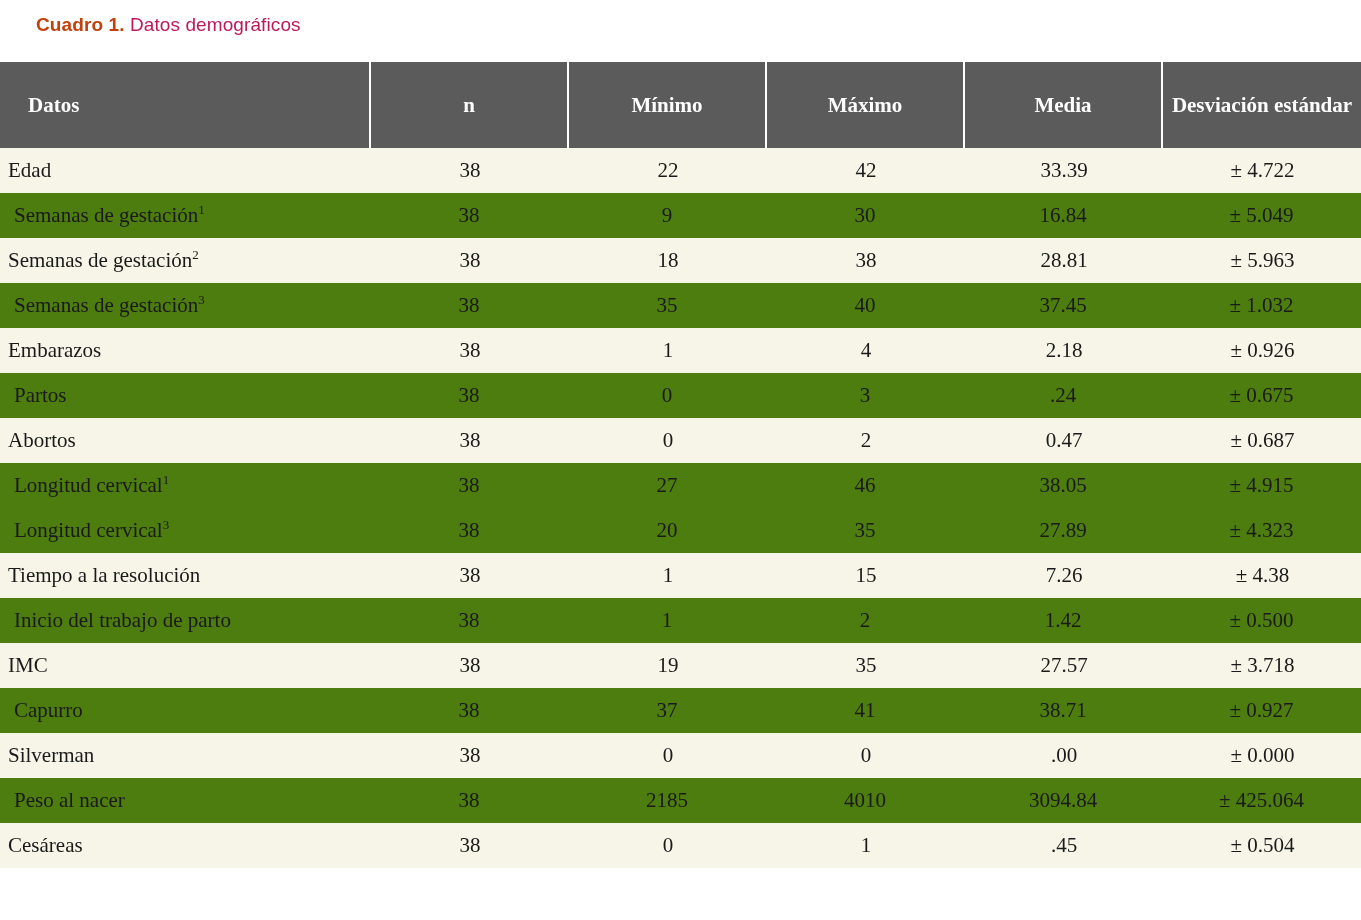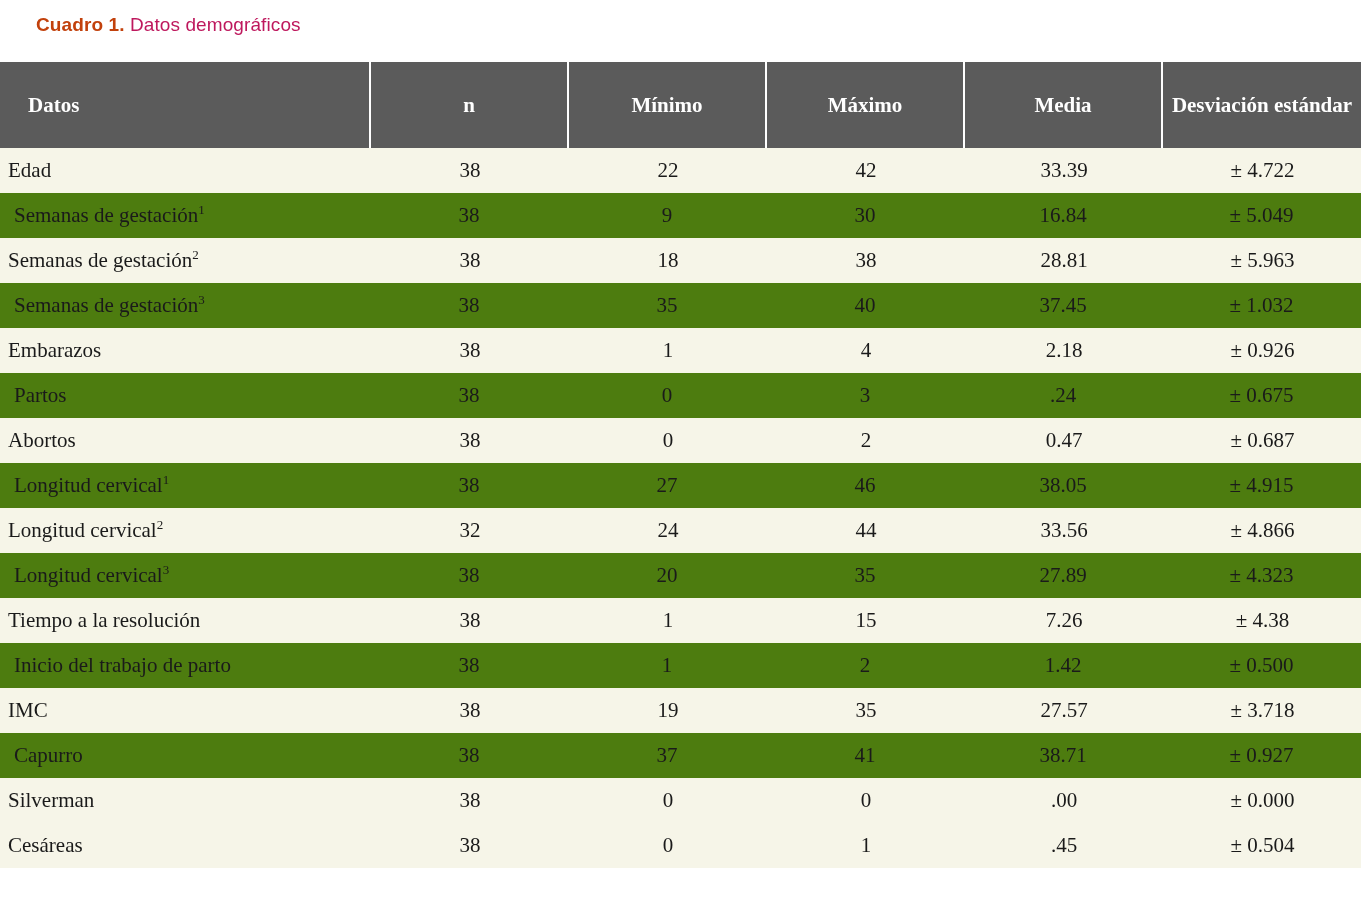--- a/index.html
+++ b/index.html
@@ -185,28 +185,20 @@
           <td class="num">± 0.687</td>
         </tr>
         <tr class="even">
           <td class="col-data"><span>Longitud cervical</span><sup>1</sup></td>
           <td class="num">38</td>
           <td class="num">27</td>
           <td class="num">46</td>
           <td class="num">38.05</td>
           <td class="num">± 4.915</td>
         </tr>
-        <tr class="odd">
-          <td class="col-data"><span>Longitud cervical</span><sup>2</sup></td>
-          <td class="num">32</td>
-          <td class="num">24</td>
-          <td class="num">44</td>
-          <td class="num">33.56</td>
-          <td class="num">± 4.866</td>
-        </tr>
         <tr class="even">
           <td class="col-data"><span>Longitud cervical</span><sup>3</sup></td>
           <td class="num">38</td>
           <td class="num">20</td>
           <td class="num">35</td>
           <td class="num">27.89</td>
           <td class="num">± 4.323</td>
         </tr>
         <tr class="odd">
           <td class="col-data"><span>Tiempo a la resolución</span></td>
@@ -241,20 +233,28 @@
           <td class="num">± 0.927</td>
         </tr>
         <tr class="odd">
           <td class="col-data"><span>Silverman</span></td>
           <td class="num">38</td>
           <td class="num">0</td>
           <td class="num">0</td>
           <td class="num">.00</td>
           <td class="num">± 0.000</td>
         </tr>
+        <tr class="even">
+          <td class="col-data"><span>Peso al nacer</span></td>
+          <td class="num">38</td>
+          <td class="num">2185</td>
+          <td class="num">4010</td>
+          <td class="num">3094.84</td>
+          <td class="num">± 425.064</td>
+        </tr>
         <tr class="odd">
           <td class="col-data"><span>Cesáreas</span></td>
           <td class="num">38</td>
           <td class="num">0</td>
           <td class="num">1</td>
           <td class="num">.45</td>
           <td class="num">± 0.504</td>
         </tr>
       </tbody>
   </table>

